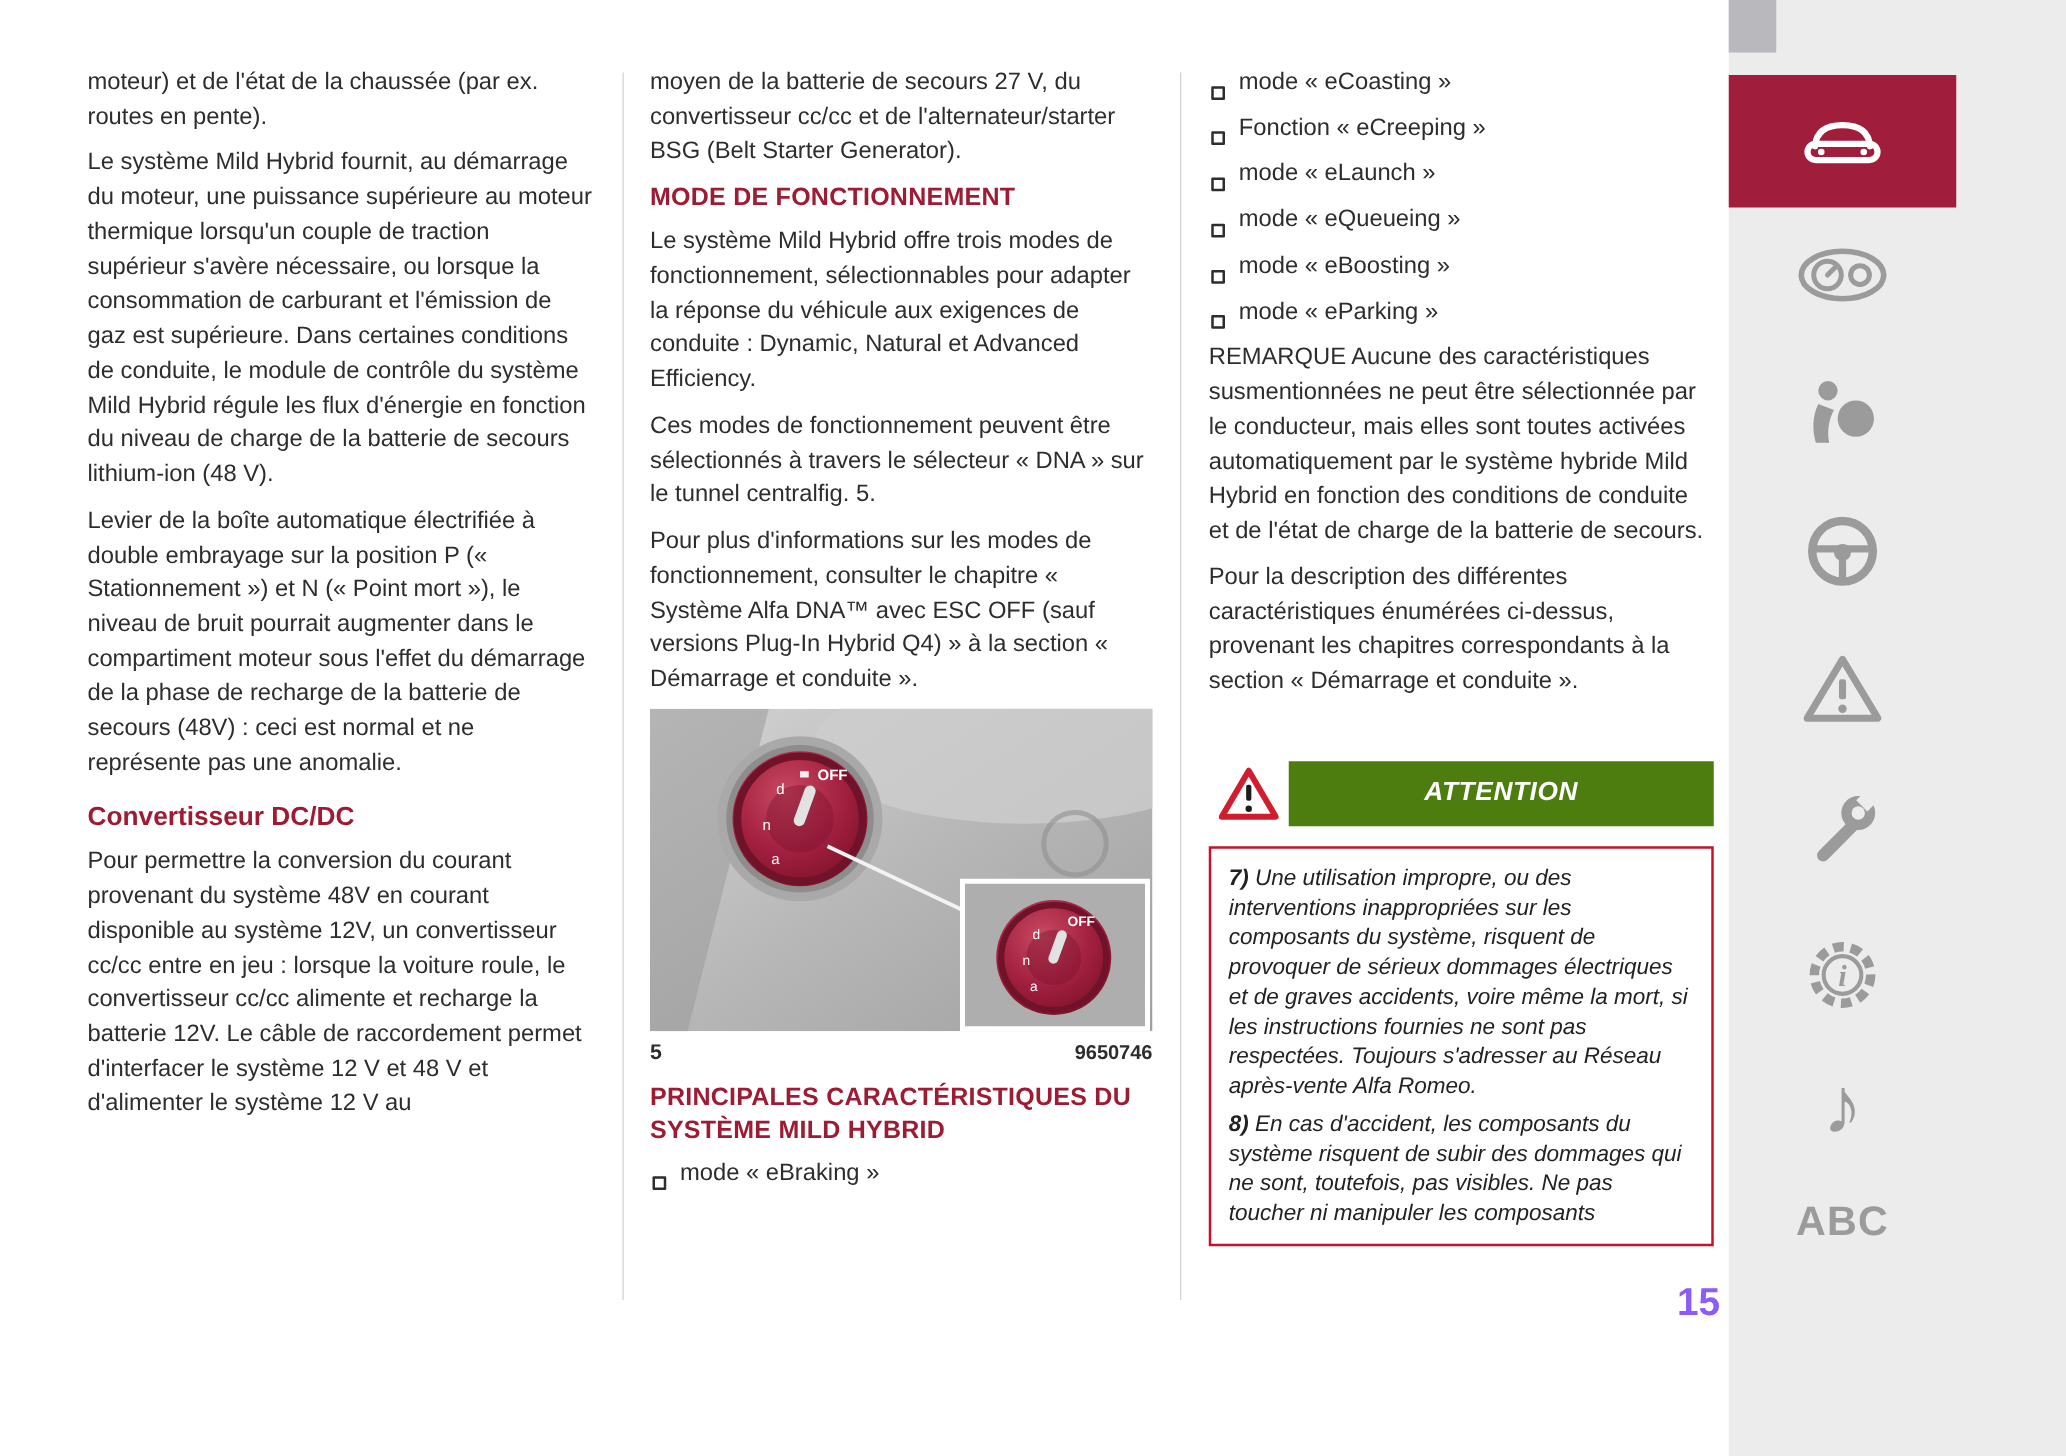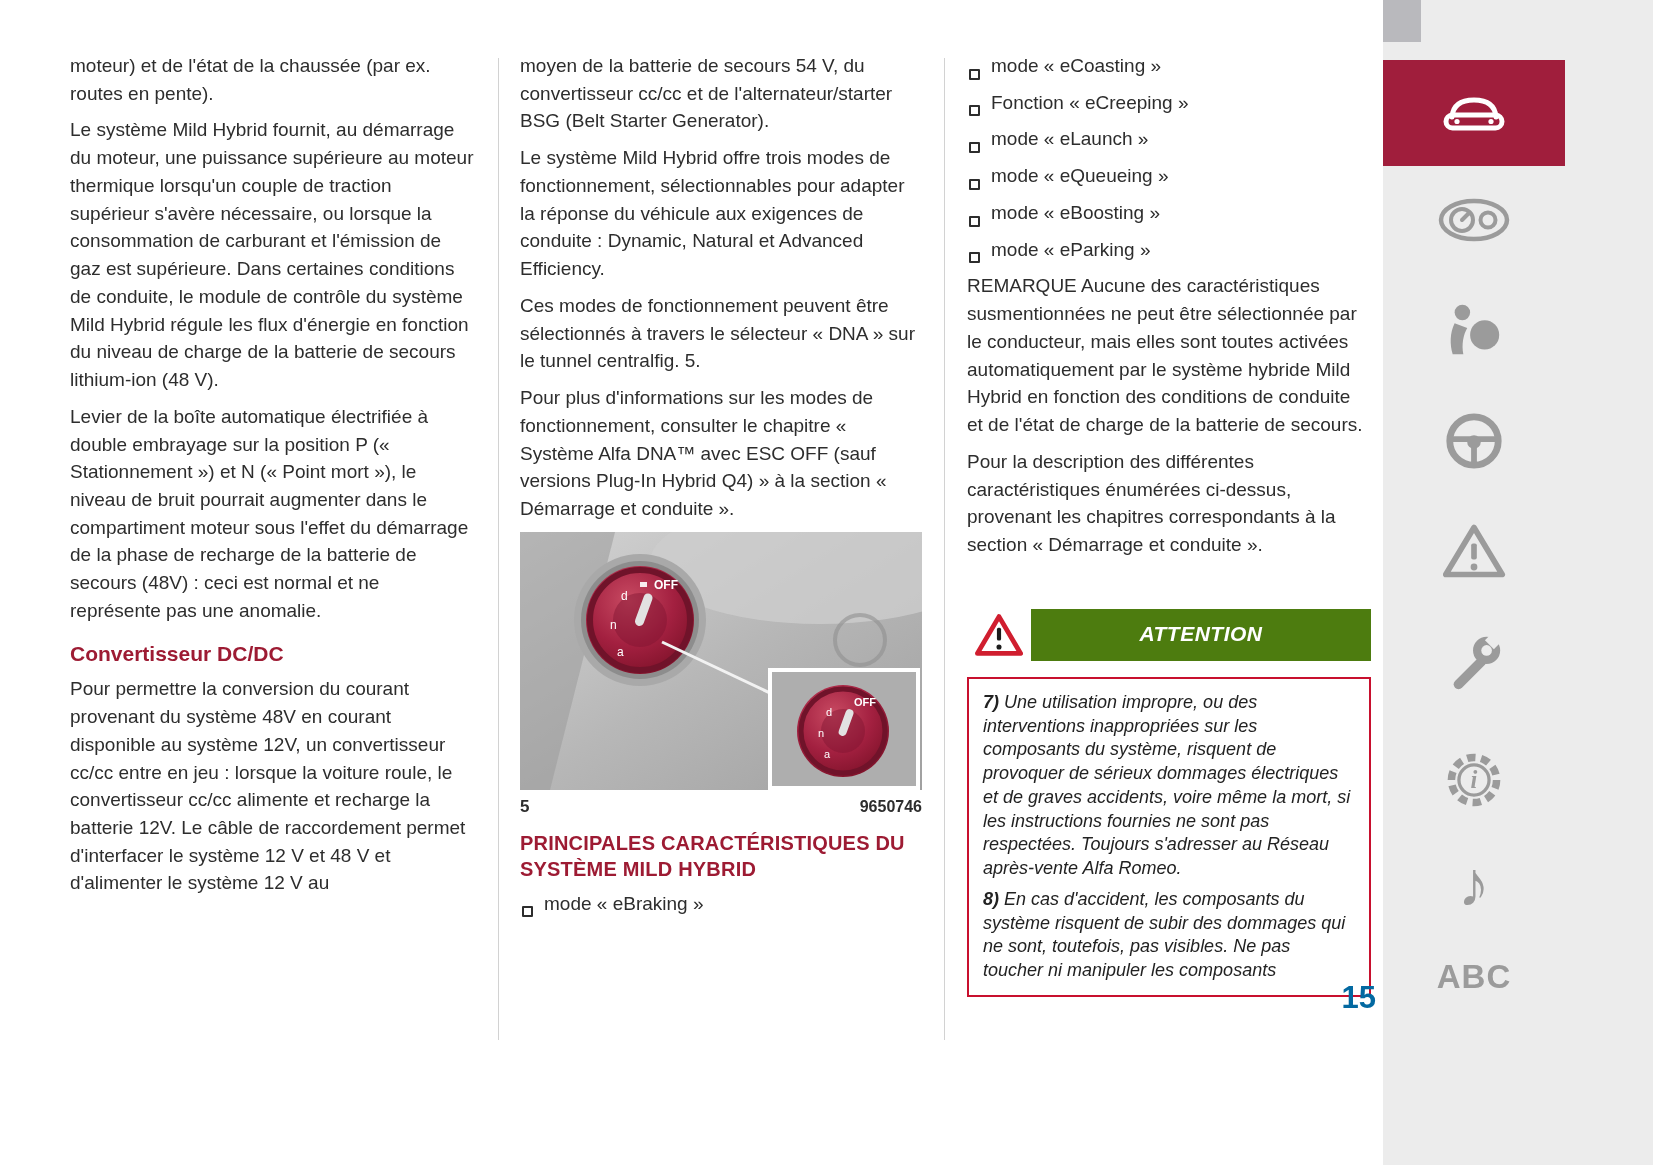--- a/index.html
+++ b/index.html
@@ -30,21 +30,21 @@
   .attn-icon{width:64px;background:#ffffff;display:flex;align-items:center;justify-content:center}
   .attn-rest{flex:1;background:#4d7c0f;display:flex;align-items:center;justify-content:center}
   .attn-label{color:#ffffff;font-weight:bold;font-style:italic;font-size:21px;letter-spacing:.5px}
 
   
   .warnbox{border:2px solid #c8102e;margin-top:16px;padding:12px 14px;font-style:italic;font-size:18px;line-height:1.32;color:#222}
   .warnbox p{margin-bottom:7px}
   .warnbox p:last-child{margin-bottom:0}
   .warnbox b{font-weight:bold}
 
-  .pagenum{position:absolute;left:1290px;top:980px;width:86px;text-align:right;font-size:31px;font-weight:bold;color:#0369a1}
+  .pagenum{position:absolute;left:1290px;top:1024px;width:86px;text-align:right;font-size:31px;font-weight:bold;color:#8b5cf6}
 
   
   .sidebar{position:absolute;left:1383px;top:0;width:270px;height:1165px;background:#ececec}
   .toptab{position:absolute;left:0;top:0;width:38px;height:42px;background:#b9b9bd}
   .chapter-box{position:absolute;left:0;top:60px;width:182px;height:106px;background:#a01e3c;display:flex;align-items:center;justify-content:center;cursor:pointer}
   .side-icon{position:absolute;left:0;width:182px;display:flex;align-items:center;justify-content:center;cursor:pointer}
   .side-abc{position:absolute;left:0;top:958px;width:182px;text-align:center;font-size:33px;font-weight:bold;color:#9b9b9b;letter-spacing:1px;cursor:pointer}
   .notechar{font-size:64px;color:#9b9b9b;line-height:1}
 </style>
 </head>
@@ -56,21 +56,22 @@
     <p>moteur) et de l'état de la chaussée (par ex. routes en pente).</p>
     <p>Le système Mild Hybrid fournit, au démarrage du moteur, une puissance supérieure au moteur thermique lorsqu'un couple de traction supérieur s'avère nécessaire, ou lorsque la consommation de carburant et l'émission de gaz est supérieure. Dans certaines conditions de conduite, le module de contrôle du système Mild Hybrid régule les flux d'énergie en fonction du niveau de charge de la batterie de secours lithium-ion (48 V).</p>
     <p>Levier de la boîte automatique électrifiée à double embrayage sur la position P (« Stationnement ») et N (« Point mort »), le niveau de bruit pourrait augmenter dans le compartiment moteur sous l'effet du démarrage de la phase de recharge de la batterie de secours (48V) : ceci est normal et ne représente pas une anomalie.</p>
     <h3 class="subhead">Convertisseur DC/DC</h3>
     <p>Pour permettre la conversion du courant provenant du système 48V en courant disponible au système 12V, un convertisseur cc/cc entre en jeu : lorsque la voiture roule, le convertisseur cc/cc alimente et recharge la batterie 12V. Le câble de raccordement permet d'interfacer le système 12 V et 48 V et d'alimenter le système 12 V au</p>
   </section>
 
   <div class="vdiv" style="left:498px"></div>
 
   <section class="col" style="left:520px">
-    <p>moyen de la batterie de secours 54 V, du convertisseur cc/cc et de l'alternateur/starter BSG (Belt Starter Generator).</p>
+    <p>moyen de la batterie de secours 27 V, du convertisseur cc/cc et de l'alternateur/starter BSG (Belt Starter Generator).</p>
+    <h2 class="head">MODE DE FONCTIONNEMENT</h2>
     <p>Le système Mild Hybrid offre trois modes de fonctionnement, sélectionnables pour adapter la réponse du véhicule aux exigences de conduite : Dynamic, Natural et Advanced Efficiency.</p>
     <p>Ces modes de fonctionnement peuvent être sélectionnés à travers le sélecteur « DNA » sur le tunnel centralfig. 5.</p>
     <p>Pour plus d'informations sur les modes de fonctionnement, consulter le chapitre « Système Alfa DNA™ avec ESC OFF (sauf versions Plug-In Hybrid Q4) » à la section «  Démarrage et conduite ».</p>
 
     <figure class="figure">
       <svg viewBox="0 0 402 258" width="402" height="258">
         <defs>
           <radialGradient id="knobGrad" cx="40%" cy="32%" r="75%">
             <stop offset="0%" stop-color="#c84a62"></stop>
             <stop offset="55%" stop-color="#a32040"></stop>

